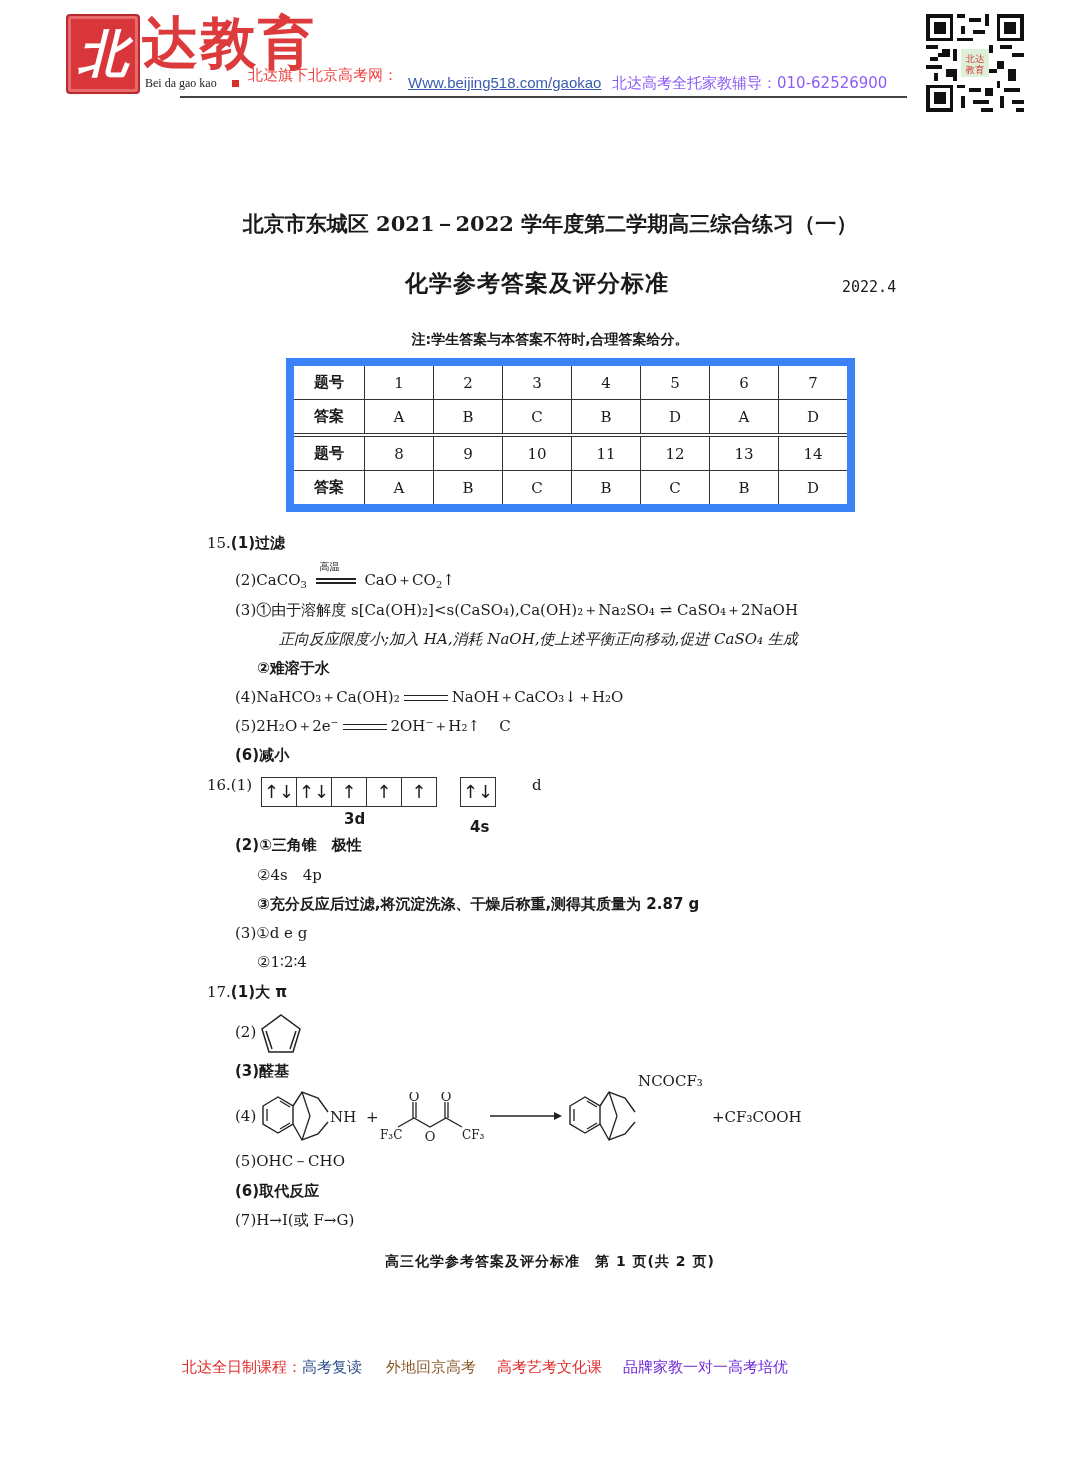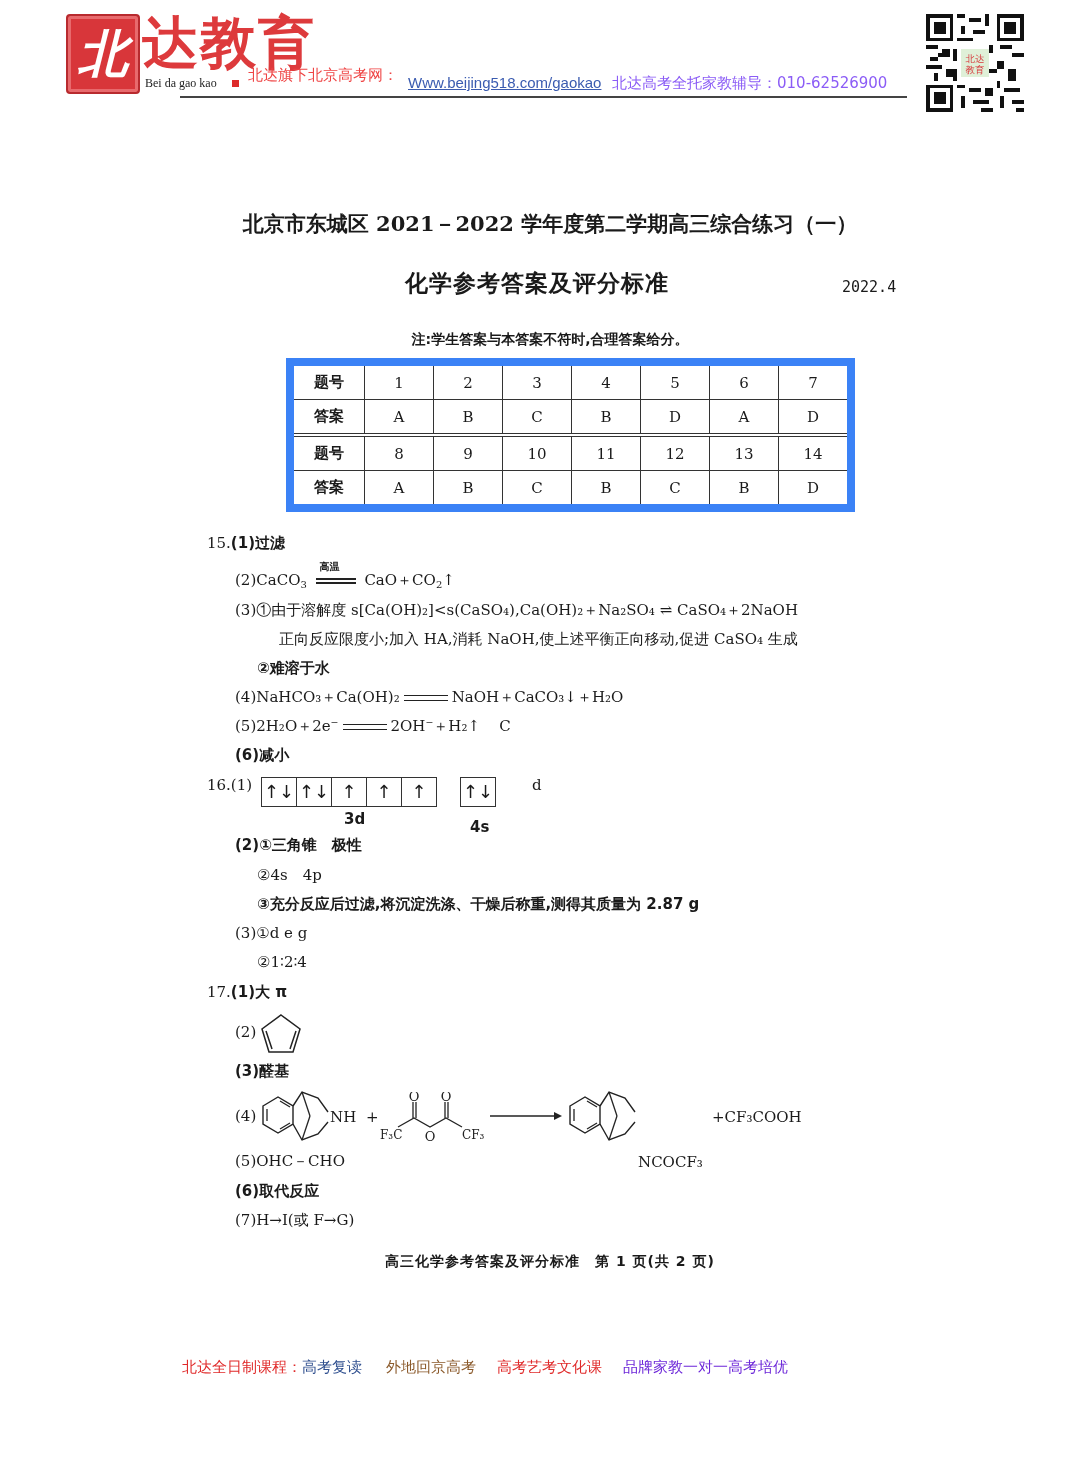--- a/index.html
+++ b/index.html
@@ -40,21 +40,21 @@
                  font-size: 15px; font-family: "DejaVu Serif", serif; padding: 0; }
   table.ans td.hd { width: 70px; font-weight: bold; font-family: "DejaVu Sans", sans-serif; }
   table.ans tr.sep td { border-top: 4px double #333; }
 
   
   .line { position: absolute; font-size: 15px; white-space: nowrap; font-family: "DejaVu Serif", serif; }
   .cn { font-family: "DejaVu Sans", sans-serif; font-weight: bold; }
   sub { font-size: 10px; vertical-align: -3px; }
   .eq-cond { display: inline-block; position: relative; width: 40px; height: 14px; margin: 0 4px;
              vertical-align: middle; }
-  .eq-cond .lbl { position: absolute; top: -14px; left: 4px; font-size: 10px; font-weight: bold;
+  .eq-cond .lbl { position: absolute; top: -14px; left: 4px; font-size: 10px; font-weight: normal;
                   font-family: "DejaVu Sans", sans-serif; }
   .eq-cond .l1, .eq-cond .l2 { position: absolute; left: 0; width: 40px; height: 1.5px; background: #222; }
   .eq-cond .l1 { top: 4px; } .eq-cond .l2 { top: 8px; }
   .eq-plain { display: inline-block; width: 44px; height: 8px; border-top: 1.5px solid #222;
               border-bottom: 1.5px solid #222; vertical-align: middle; margin: 0 4px; box-sizing: border-box; height: 6px; }
 
   .orb { position: absolute; display: flex; border: 1.5px solid #333; }
   .orb div { width: 34px; height: 28px; border-right: 1.5px solid #333; text-align: center;
              font-size: 18px; line-height: 28px; font-family: "DejaVu Sans", sans-serif; }
   .orb div:last-child { border-right: none; }
@@ -179,21 +179,21 @@
 
 <div class="line" style="left:207px; top:534px;">
   <span>15.</span><span class="cn">(1)过滤</span>
 </div>
 <div class="line" style="left:235px; top:571px;">
   <span>(2)</span><span>CaCO</span><sub>3</sub>
   <span class="eq-cond"><span class="lbl">高温</span><span class="l1"></span><span class="l2"></span></span>
   <span>CaO＋CO</span><sub>2</sub><span>↑</span>
 </div>
 <div class="line" style="left:235px; top:601px;">(3)①由于溶解度 s[Ca(OH)₂]&lt;s(CaSO₄),Ca(OH)₂＋Na₂SO₄ ⇌ CaSO₄＋2NaOH</div>
-<div class="line" style="left:279px; top:630px;">正向反应限度小;加入 HA,消耗 NaOH,使上述平衡正向移动,促进 CaSO₄ 生成</div>
+<div class="line" style="left:279px; top:630px;font-style:italic;">正向反应限度小;加入 HA,消耗 NaOH,使上述平衡正向移动,促进 CaSO₄ 生成</div>
 <div class="line cn" style="left:257px; top:659px;">②难溶于水</div>
 <div class="line" style="left:235px; top:688px;">
   <span>(4)</span><span>NaHCO₃＋Ca(OH)₂</span><span class="eq-plain"></span><span>NaOH＋CaCO₃↓＋H₂O</span>
 </div>
 <div class="line" style="left:235px; top:717px;">
   <span>(5)</span><span>2H₂O＋2e⁻</span><span class="eq-plain"></span><span>2OH⁻＋H₂↑</span>&nbsp;&nbsp;&nbsp;&nbsp;<span>C</span>
 </div>
 <div class="line cn" style="left:235px; top:746px;">(6)减小</div>
 
 <div class="line" style="left:207px; top:776px;">
@@ -261,21 +261,21 @@
 <svg class="abs" style="left:565px; top:1088px;" width="80" height="58">
   <polygon points="5,18 20,9 35,18 35,36 20,45 5,36" fill="none" stroke="#222" stroke-width="1.4"></polygon>
   <line x1="9" y1="21" x2="9" y2="33" stroke="#222" stroke-width="1.3"></line>
   <line x1="22" y1="13" x2="32" y2="19" stroke="#222" stroke-width="1.3"></line>
   <line x1="22" y1="41" x2="32" y2="35" stroke="#222" stroke-width="1.3"></line>
   <polyline points="35,18 44,4 60,10 70,24" fill="none" stroke="#222" stroke-width="1.4"></polyline>
   <polyline points="35,36 44,52 60,46 70,34" fill="none" stroke="#222" stroke-width="1.4"></polyline>
   <line x1="44" y1="4" x2="52" y2="28" stroke="#222" stroke-width="1.3"></line>
   <line x1="52" y1="28" x2="44" y2="52" stroke="#222" stroke-width="1.3"></line>
 </svg>
-<div class="line" style="left:638px; top:1153px;">NCOCF₃</div>
+<div class="line" style="left:638px; top:1072px;">NCOCF₃</div>
 <div class="line" style="left:712px; top:1108px;">+CF₃COOH</div>
 
 <div class="line" style="left:235px; top:1152px;">(5)OHC－CHO</div>
 <div class="line cn" style="left:235px; top:1182px;">(6)取代反应</div>
 <div class="line" style="left:235px; top:1211px;">(7)H→I(或 F→G)</div>
 
 <div class="abs page-foot">高三化学参考答案及评分标准　第 1 页(共 2 页)</div>
 
 <div class="abs bot" style="left:182px; color:#e02a2a;">北达全日制课程：</div>
 <a class="abs bot" style="left:302px; color:#2f4f8f;">高考复读</a>

